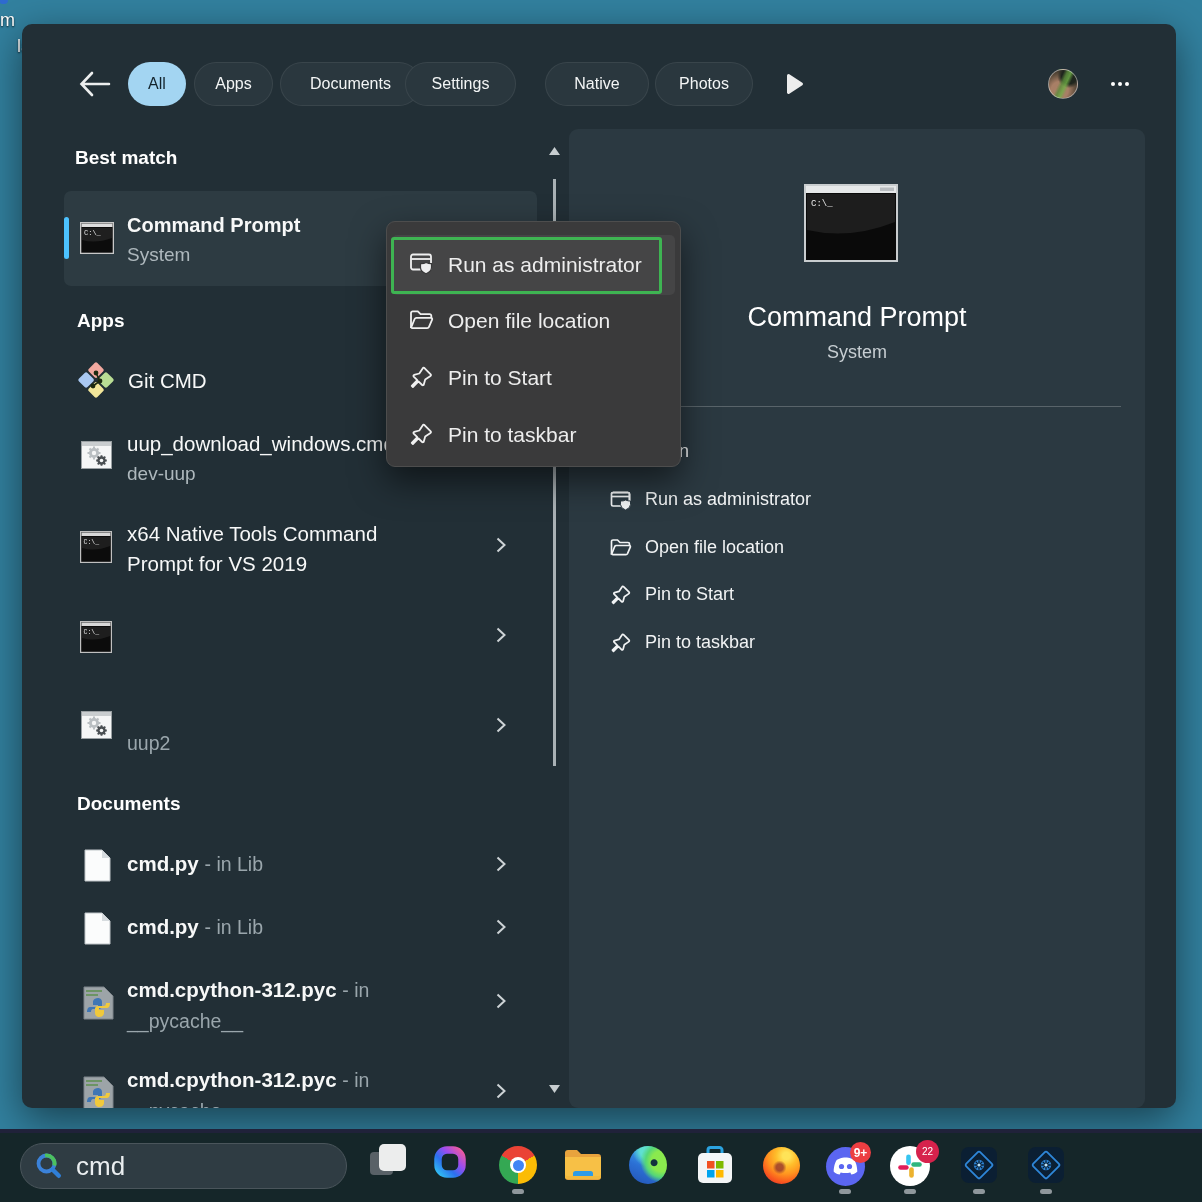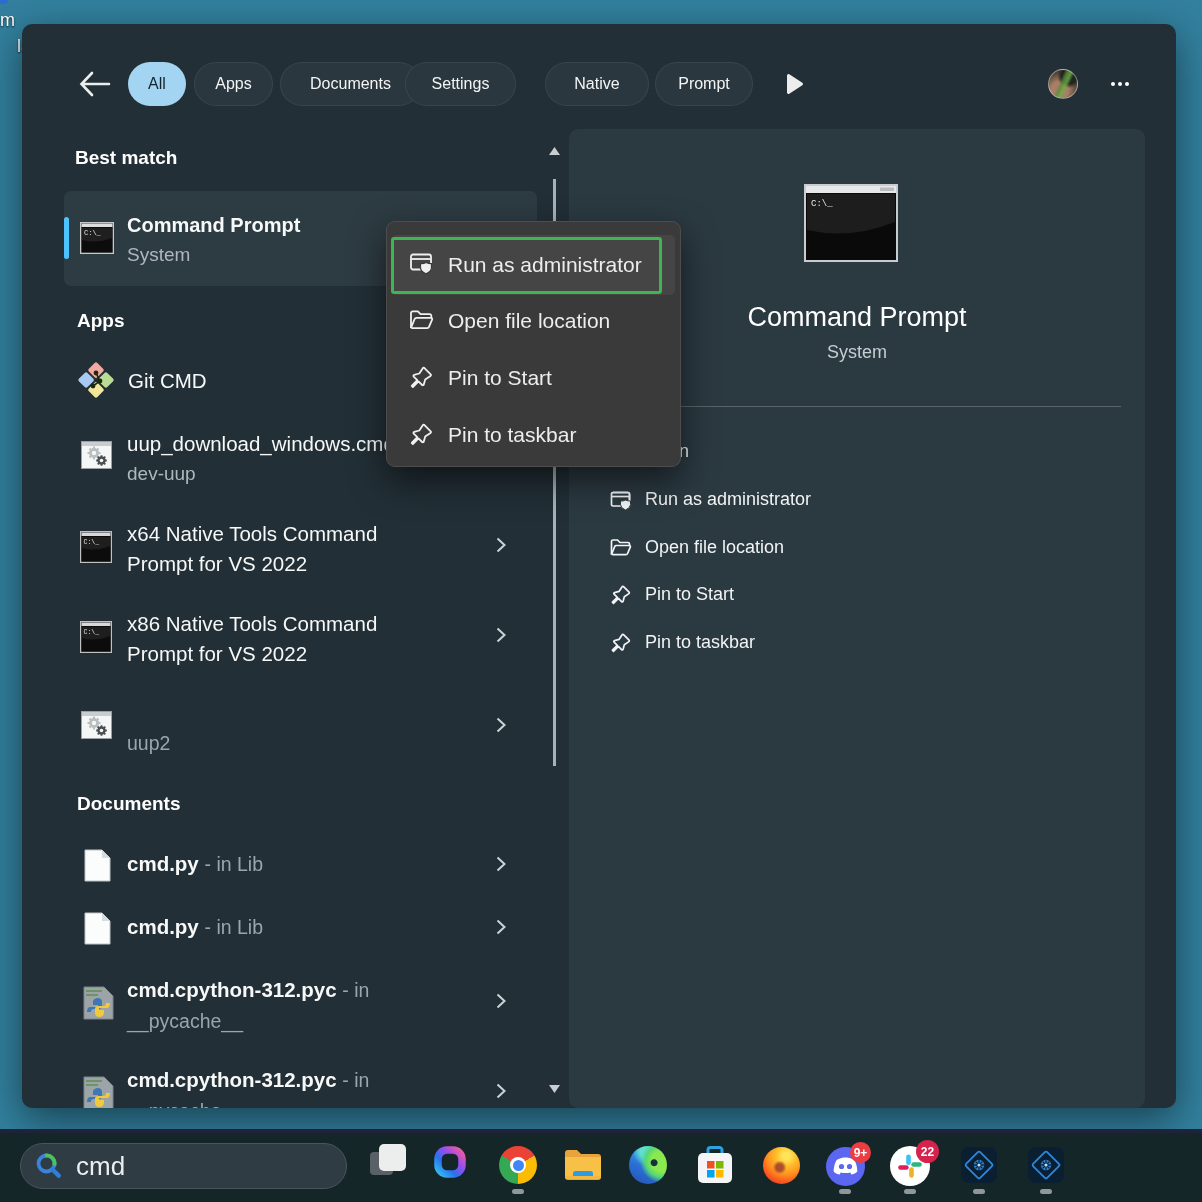--- a/index.html
+++ b/index.html
@@ -27,21 +27,21 @@
 
   <svg class="abs" style="left:56px;top:46px" width="34" height="28" viewBox="0 0 34 28">
     <path d="M31 14 H4 M14 3 L3.5 14 L14 25" fill="none" stroke="#eceeee" stroke-width="2.6" stroke-linecap="round"></path>
   </svg>
 
   <div class="pill sel" style="left:106px;top:38px;width:58px">All</div>
   <div class="pill" style="left:172px;top:38px;width:79px">Apps</div>
   <div class="pill" style="left:258px;top:38px;width:141px">Documents</div>
   <div class="pill" style="left:383px;top:38px;width:111px">Settings</div>
   <div class="pill" style="left:523px;top:38px;width:104px">Native</div>
-  <div class="pill" style="left:633px;top:38px;width:98px">Prompt</div>
+  <div class="pill" style="left:633px;top:38px;width:98px">Photos</div>
   <svg class="abs" style="left:764px;top:49px" width="18" height="22" viewBox="0 0 18 22">
     <path d="M2.5 2.5 L15.5 11 L2.5 19.5 Z" fill="#ededed" stroke="#ededed" stroke-width="3" stroke-linejoin="round"></path>
   </svg>
 
   <div class="abs" style="left:1026px;top:45px;width:30px;height:30px;border-radius:50%;border:1px solid rgba(225,225,225,.55);background:
   linear-gradient(115deg, rgba(0,0,0,0) 38%, rgba(92,140,60,.8) 47%, rgba(110,175,70,.8) 57%, rgba(0,0,0,0) 67%),
   radial-gradient(circle at 72% 22%, #20261e 0 26%, rgba(32,38,30,0) 40%),
   radial-gradient(circle at 38% 72%, #a87f66 0 32%, #63503f 58%, #2c2a22 82%, #1c1c18 100%)"></div>
 
   <div class="abs" style="left:1089px;top:58px;width:4.4px;height:4.4px;border-radius:50%;background:#fff"></div>
@@ -101,34 +101,33 @@
   <div class="abs sub" style="left:105px;top:439px">dev-uup</div>
 
   <div class="abs" style="left:58px;top:507px">
     <svg width="32" height="32" viewBox="0 0 32 32">
       <rect x="0.5" y="0.5" width="31" height="31" fill="#0c0c0c" stroke="#c0c0c0" stroke-width="1.4"></rect>
       <rect x="1.5" y="1.5" width="29" height="3.5" fill="#d8d8d8"></rect>
       <path d="M2 6 h28 v9 q-15 6 -28 2 z" fill="#1e1e1e"></path>
       <text x="3.5" y="13" font-size="6.5" fill="#e8e8e8" font-family="Liberation Mono,monospace">C:\_</text>
     </svg>
   </div>
-  <div class="abs t1" style="left:105px;top:495px;width:280px;line-height:30px">x64 Native Tools Command Prompt for VS 2022</div>
+  <div class="abs t1" style="left:105px;top:495px;width:280px;line-height:30px">x64 Native Tools Command Prompt for VS 2019</div>
   <svg class="chev" style="left:473px;top:512px" width="12" height="18" viewBox="0 0 12 18">
       <path d="M2.5 2.5 L9.5 9 L2.5 15.5" fill="none" stroke="#cdd3d6" stroke-width="2"></path>
     </svg>
 
   <div class="abs" style="left:58px;top:597px">
     <svg width="32" height="32" viewBox="0 0 32 32">
       <rect x="0.5" y="0.5" width="31" height="31" fill="#0c0c0c" stroke="#c0c0c0" stroke-width="1.4"></rect>
       <rect x="1.5" y="1.5" width="29" height="3.5" fill="#d8d8d8"></rect>
       <path d="M2 6 h28 v9 q-15 6 -28 2 z" fill="#1e1e1e"></path>
       <text x="3.5" y="13" font-size="6.5" fill="#e8e8e8" font-family="Liberation Mono,monospace">C:\_</text>
     </svg>
   </div>
-  <div class="abs t1" style="left:105px;top:585px;width:280px;line-height:30px">x86 Native Tools Command Prompt for VS 2022</div>
   <svg class="chev" style="left:473px;top:602px" width="12" height="18" viewBox="0 0 12 18">
       <path d="M2.5 2.5 L9.5 9 L2.5 15.5" fill="none" stroke="#cdd3d6" stroke-width="2"></path>
     </svg>
 
   <div class="abs" style="left:59px;top:687px">
     <svg width="31" height="28" viewBox="0 0 31 28">
       <rect x="0.5" y="0.5" width="30" height="27" fill="#f5f6f6" stroke="#9aa0a3"></rect>
       <rect x="1" y="1" width="29" height="4" fill="#c9cdcf"></rect>
       <g fill="#b9bec1">
           <circle cx="13" cy="12" r="5"></circle>
@@ -343,21 +342,21 @@
 <div class="abs" style="left:850px;top:1142px;width:21px;height:21px;border-radius:50%;background:#ec3e42;color:#fff;font-size:12px;font-weight:700;display:flex;align-items:center;justify-content:center">9+</div>
 <div class="tb-ind" style="left:839px"></div>
 
 <div class="abs" style="left:890px;top:1146px;width:40px;height:40px;border-radius:50%;background:#fff"></div>
 <svg class="abs" style="left:897px;top:1153px" width="26" height="26" viewBox="0 0 26 26">
   <rect x="9.2" y="1.5" width="4.6" height="10.5" rx="2.3" fill="#36c5f0"></rect>
   <rect x="14.3" y="9.2" width="10.5" height="4.6" rx="2.3" fill="#2eb67d"></rect>
   <rect x="12.2" y="14.3" width="4.6" height="10.5" rx="2.3" fill="#ecb22e"></rect>
   <rect x="1.2" y="12.2" width="10.5" height="4.6" rx="2.3" fill="#e01e5a"></rect>
 </svg>
-<div class="abs" style="left:916px;top:1140px;width:23px;height:23px;border-radius:50%;background:#d6224c;color:#fff;font-size:12px;font-weight:700;display:flex;align-items:center;justify-content:center">22</div>
+<div class="abs" style="left:916px;top:1140px;width:23px;height:23px;border-radius:50%;background:#d6224c;color:#fff;font-size:10px;font-weight:400;display:flex;align-items:center;justify-content:center">22</div>
 <div class="tb-ind" style="left:904px"></div>
 
 <div class="abs" style="left:961px;top:1147px;width:36px;height:36px;border-radius:8px;background:#0b1f33"></div>
 <svg class="abs" style="left:961px;top:1147px" width="36" height="36" viewBox="0 0 36 36">
   <rect x="8" y="8" width="20" height="20" rx="2" fill="none" stroke="#2e86d8" stroke-width="1.8" transform="rotate(45 18 18)"></rect>
   <circle cx="18" cy="18" r="5.2" fill="#2e86d8"></circle>
   <path d="M18 13.2 v9.6 M13.2 18 h9.6 M14.6 14.6 l6.8 6.8 M21.4 14.6 l-6.8 6.8" stroke="#0b1f33" stroke-width="1.3"></path>
   <circle cx="18" cy="18" r="1.6" fill="#b8e0f8"></circle>
 </svg>
 <div class="tb-ind" style="left:973px"></div>

